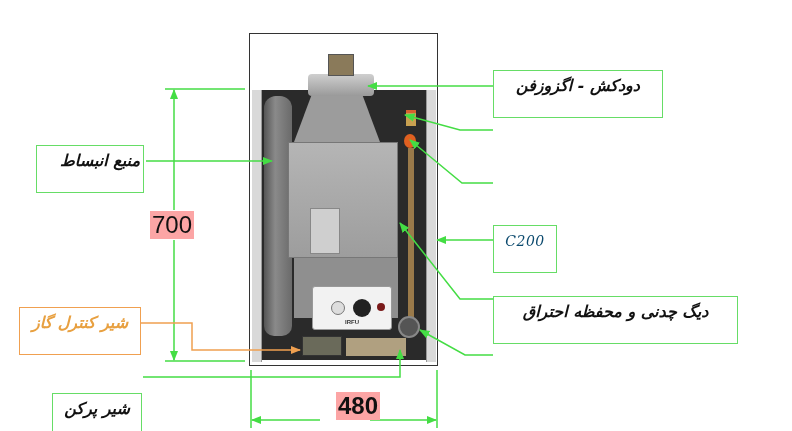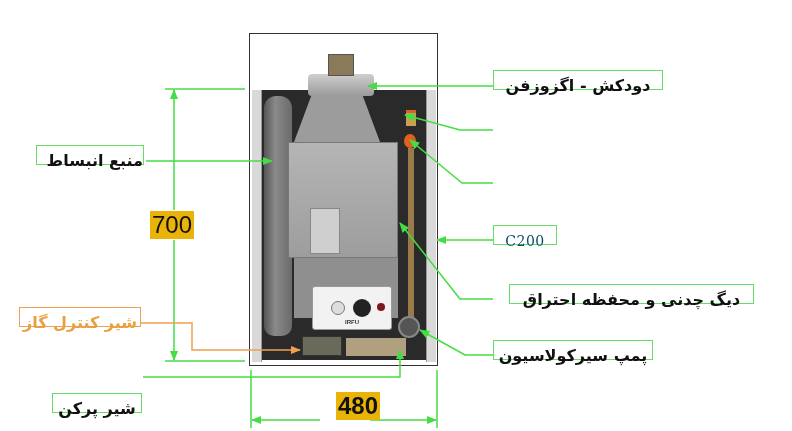--- a/index.html
+++ b/index.html
@@ -1,24 +1,24 @@
 <!DOCTYPE html>
 <html><head>
   <meta charset="utf-8">
   <style>
     html, body { margin:0; padding:0; background:#ffffff; }
     body { width:792px; height:431px; position:relative; overflow:hidden; font-family:"DejaVu Sans", sans-serif; }
     .stage { position:absolute; left:0; top:0; width:792px; height:431px; }
     svg.lines { position:absolute; left:0; top:0; width:792px; height:431px; pointer-events:none; z-index:3; }
     .photo-frame { position:absolute; left:249px; top:33px; width:189px; height:333px; border:1.5px solid #333; background:#fff; box-sizing:border-box; z-index:1; overflow:hidden; }
-    .label { position:absolute; background:#fff; border:1.5px solid #66dd66; box-sizing:border-box; direction:rtl; text-align:center; font-size:16px; font-weight:bold; color:#111; line-height:30px; height:20px; white-space:nowrap; z-index:4;
-             font-family:"DejaVu Sans", sans-serif; letter-spacing:0.5px; }
+    .label { position:absolute; background:#fff; border:1.5px solid #66dd66; box-sizing:border-box; direction:rtl; text-align:center; font-size:16px; font-weight:bold; color:#111; line-height:30px; height:48px; white-space:nowrap; z-index:4;
+             font-family:"DejaVu Sans", sans-serif; letter-spacing:0.5px;font-style:italic; }
     .label.orange { border-color:#f0a050; color:#e8a040; }
     .label.cyan { color:#0c4a6e; font-family:"DejaVu Serif", serif; font-weight:normal; font-size:14px; direction:ltr; }
-    .dim { position:absolute; font-family:"Liberation Sans", sans-serif; font-size:24px; color:#111; z-index:4; background:#eab308; padding:0 2px; }
+    .dim { position:absolute; font-family:"Liberation Sans", sans-serif; font-size:24px; color:#111; z-index:4; background:#fca5a5; padding:0 2px; }
     .part { position:absolute; box-sizing:border-box; }
   </style>
 </head>
 <body>
 
 <div class="stage">
 
   <div class="photo-frame">
 
     <div class="part" style="left:10px;top:56px;width:168px;height:270px;background:#2a2a2a;"></div>
@@ -94,20 +94,19 @@
     </g>
 
     <polyline points="140,323 192,323 192,350 300,350" stroke="#f0a050" stroke-width="1.5" fill="none" marker-end="url(#arrO)"></polyline>
   </svg>
 
   <div class="dim" style="left:150px;top:211px;">700</div>
   <div class="dim" style="left:336px;top:392px;font-weight:bold;">480</div>
 
   <div class="label" style="left:493px;top:70px;width:170px;">دودکش - اگزوزفن</div>
   <div class="label cyan" style="left:493px;top:225px;width:64px;">C200</div>
-  <div class="label" style="left:493px;top:284px;width:245px;margin-left:16px;">دیگ چدنی و محفظه احتراق</div>
-  <div class="label" style="left:493px;top:340px;width:160px;">پمپ سیرکولاسیون</div>
+  <div class="label" style="left:493px;top:296px;width:245px;">دیگ چدنی و محفظه احتراق</div>
 
   <div class="label" style="left:36px;top:145px;width:108px;padding-left:20px;">منبع انبساط</div>
   <div class="label orange" style="left:19px;top:307px;width:122px;text-align:center;">شیر کنترل گاز</div>
   <div class="label" style="left:52px;top:361px;width:90px;margin-top:32px;">شیر پرکن</div>
 
 </div>
 
 </body></html>

